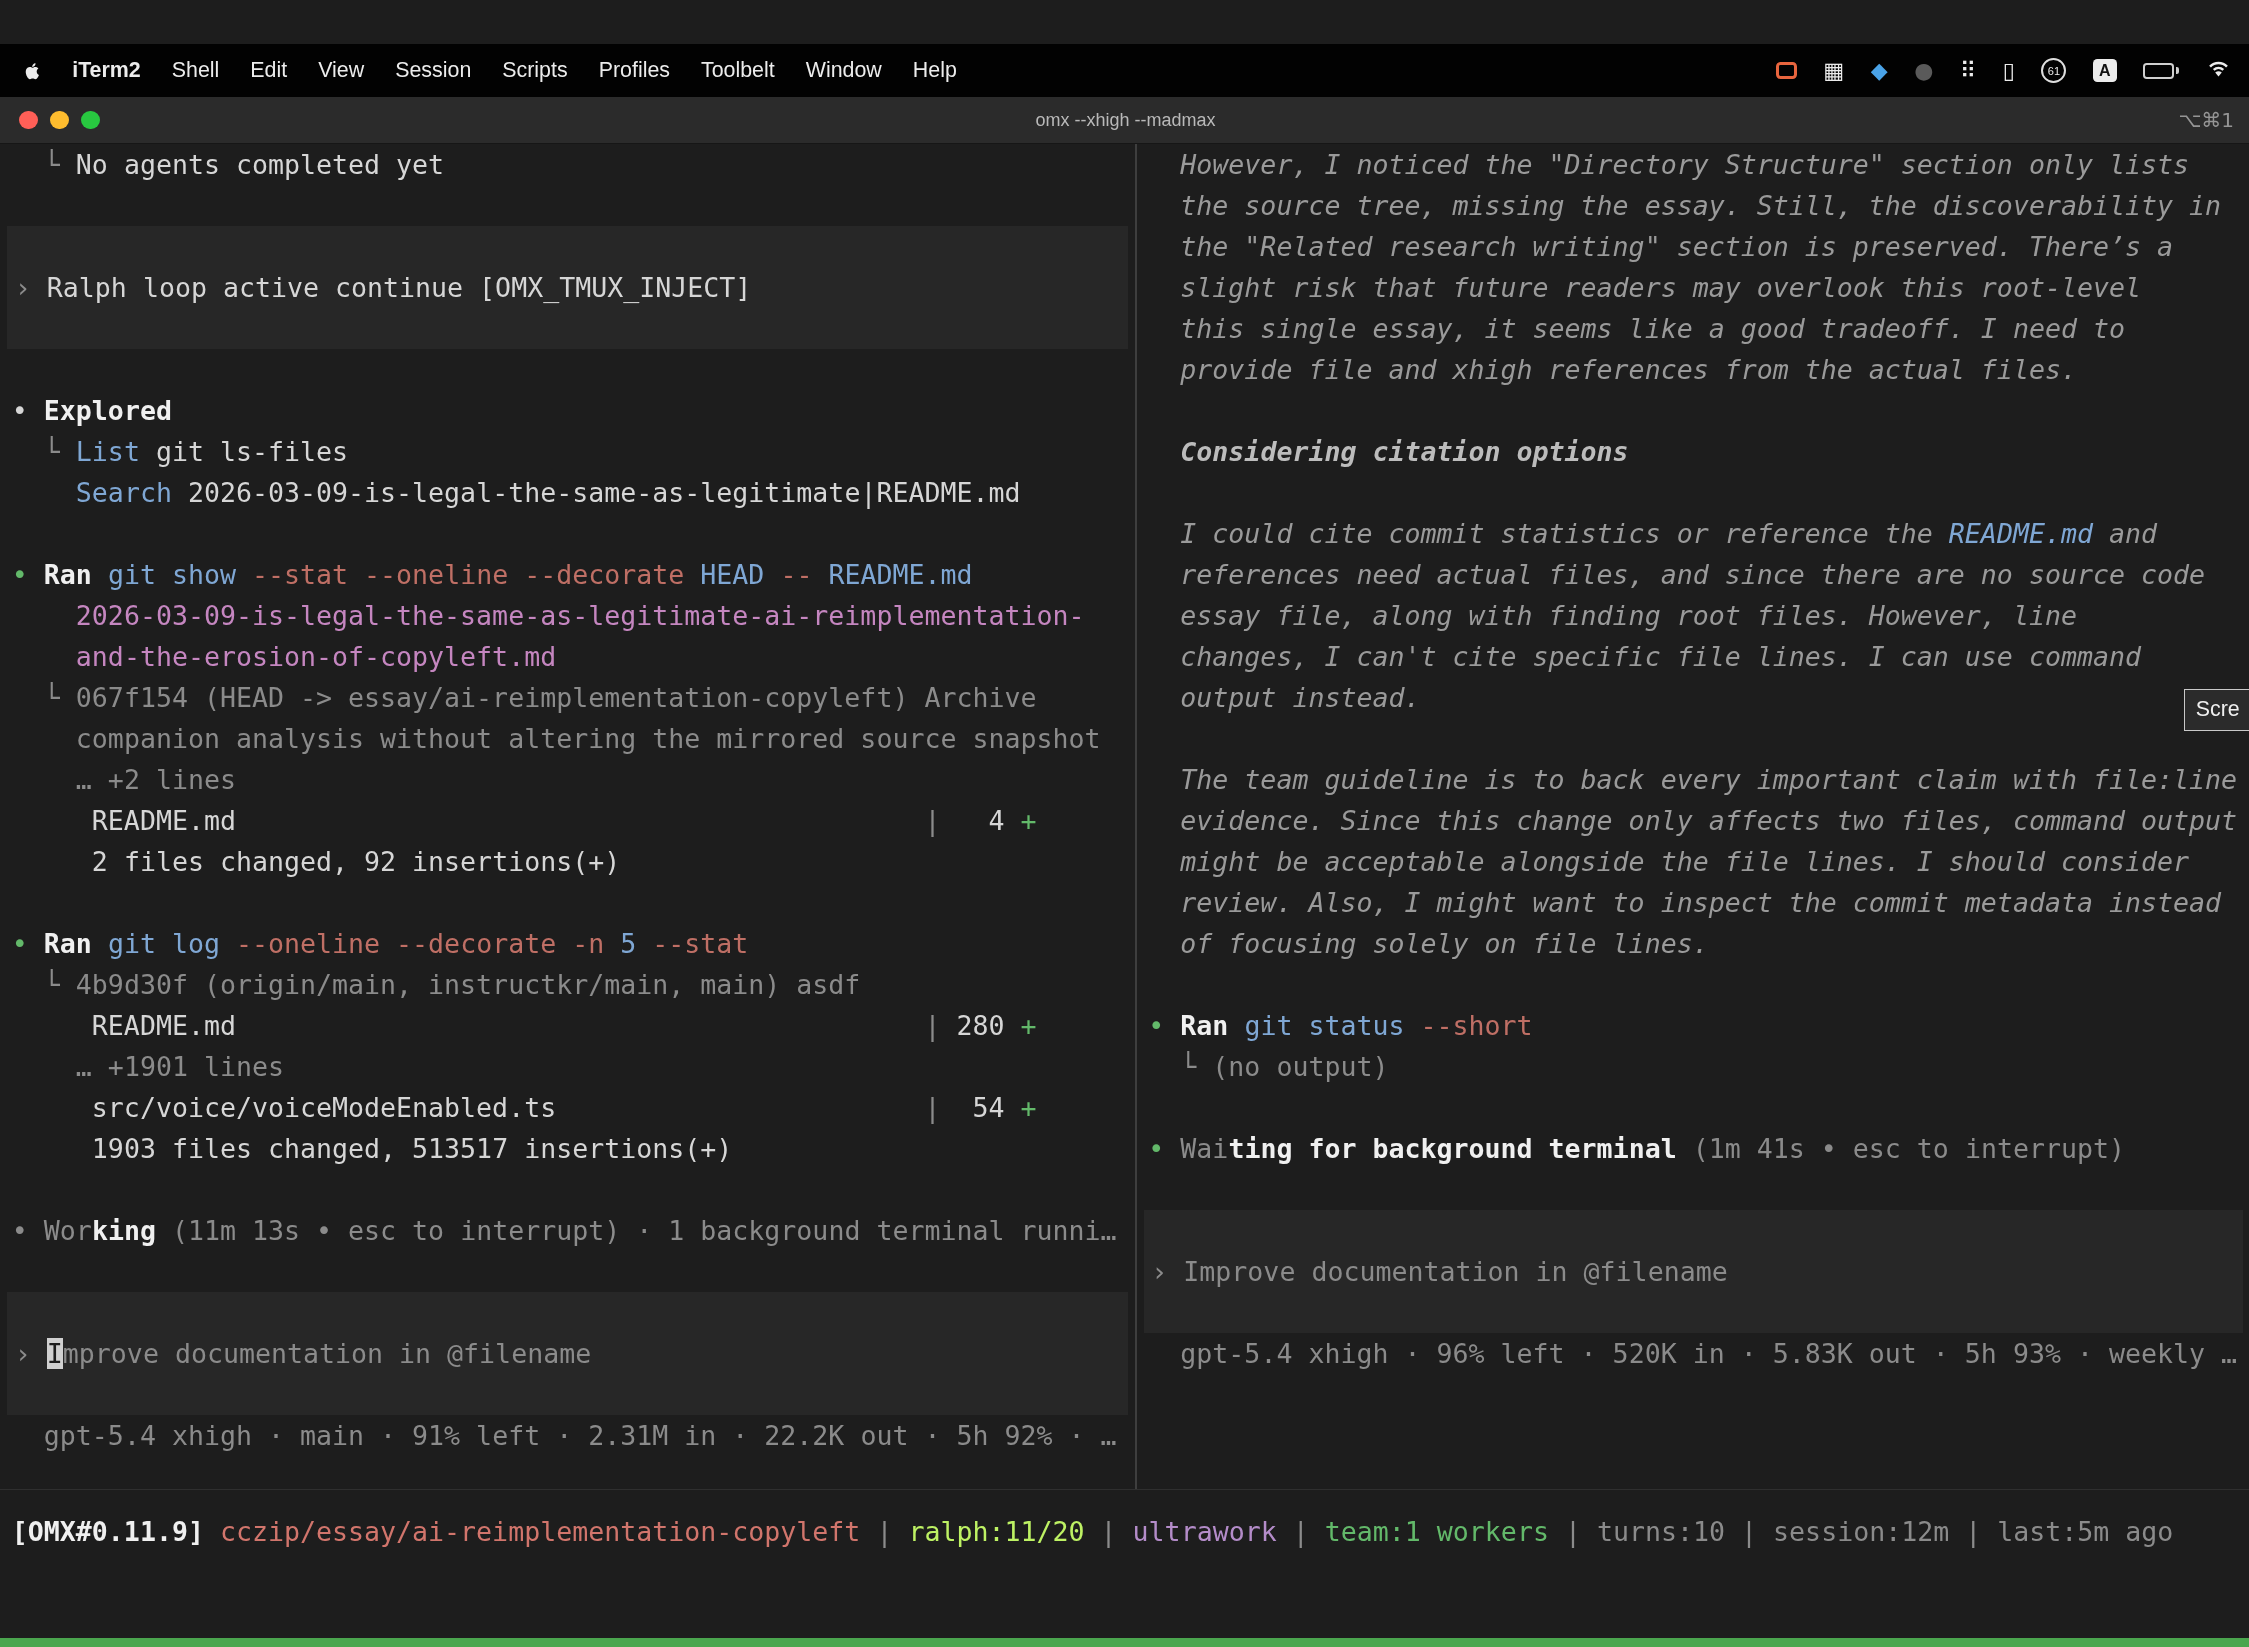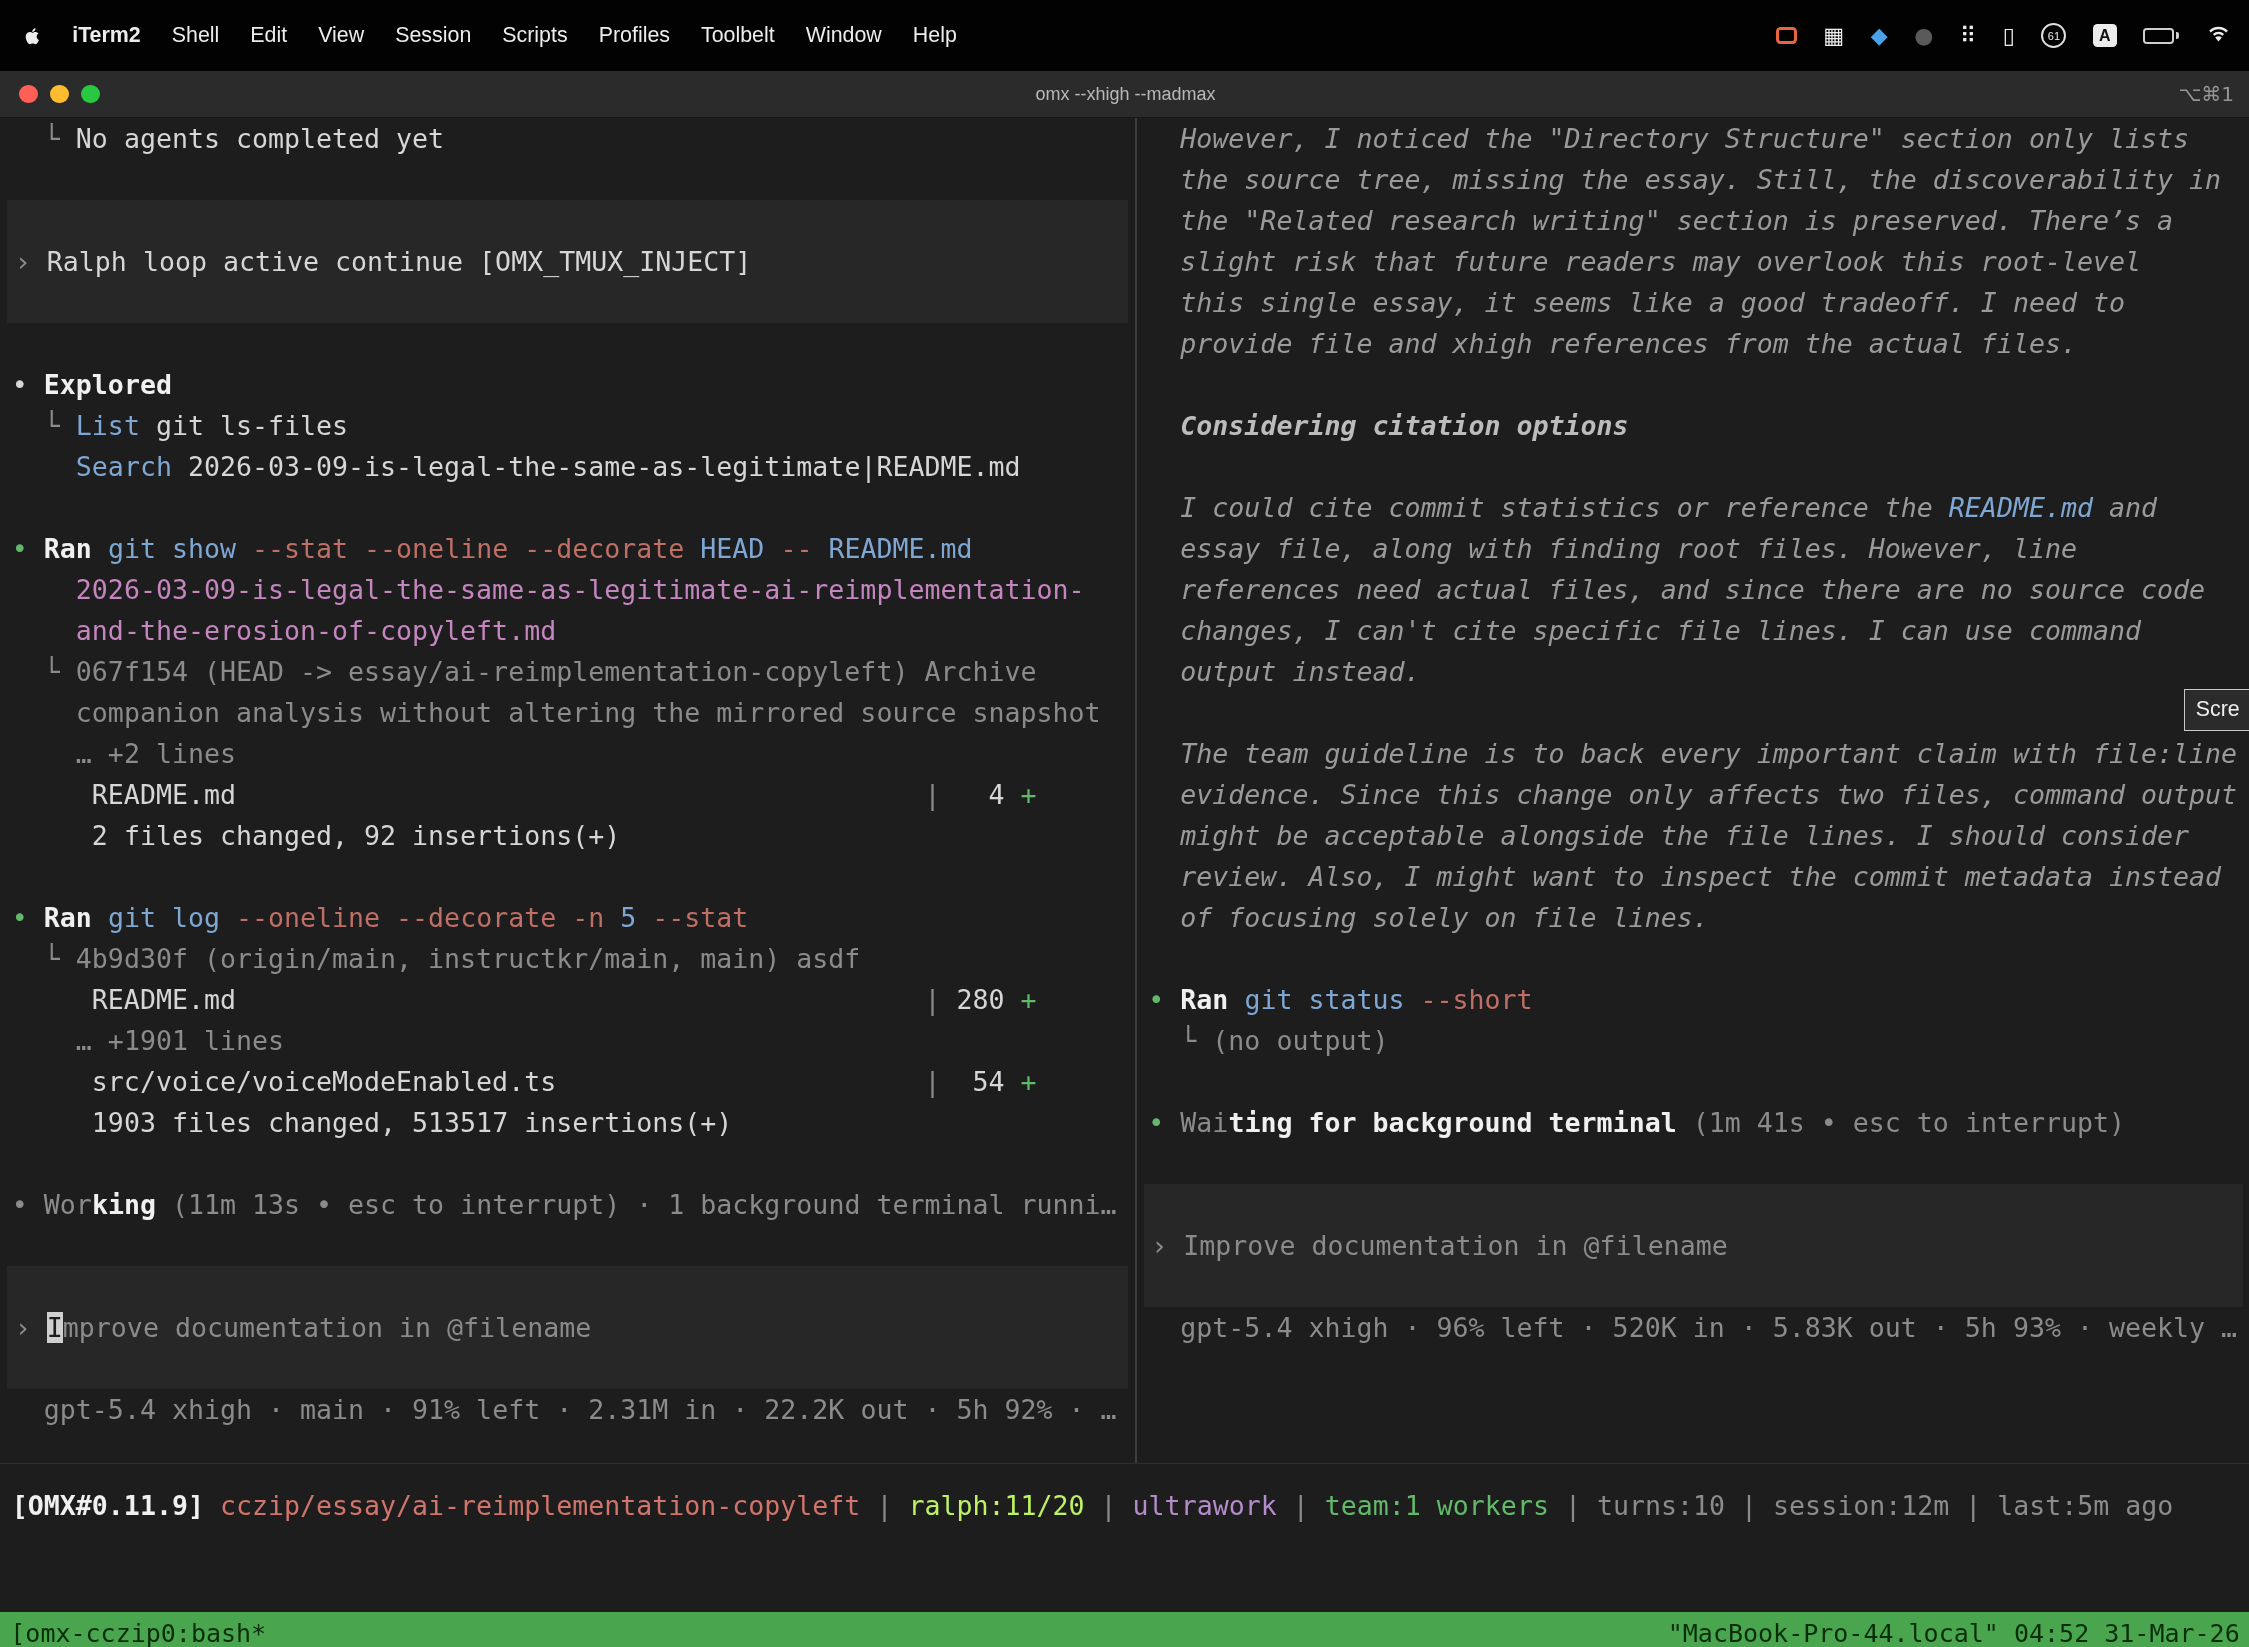--- a/index.html
+++ b/index.html
@@ -1,22 +1,22 @@
 <!DOCTYPE html>
 <html style="font-size:11.8px"><head>
 <meta charset="utf-8">
 <style>
   html,body{margin:0;padding:0;}
   body{
     width:2250px;height:1648px;overflow:hidden;background:#1d1d1d;
     font-family:"DejaVu Sans Mono",monospace;position:relative;
   }
   
-  .menubar{height:71px;background:#020202;display:flex;align-items:center;
-    padding:0 19px;color:#ececec;font-family:"Liberation Sans",sans-serif;font-size:21.4px;}
+  .menubar{height:53px;background:#020202;display:flex;align-items:center;
+    padding:0 19px;color:#ececec;font-family:"Liberation Sans",sans-serif;font-size:21.4px;margin-top:44px;}
   .apple{display:flex;align-items:center;padding:0 13.3px 0 4.4px;}
   .menu-item{padding:0 15.5px;}
   .menu-item.app{font-weight:bold;}
   .menu-right{margin-left:auto;display:flex;align-items:center;gap:26.6px;}
   .rec{width:20.7px;height:17.7px;border:3px solid #e8653e;border-radius:4.4px;box-sizing:border-box;}
   .glyph-ic{font-family:"DejaVu Sans",sans-serif;color:#ececec;font-size:22px;line-height:1;}
   .blue-ic{color:#4aa3e8;}
   .dark-ic{color:#5a5a5a;}
   .batt-circle{width:25px;height:25px;border:2.2px solid #dedede;border-radius:50%;
     display:flex;align-items:center;justify-content:center;font-size:11px;color:#ececec;box-sizing:border-box;}
@@ -160,22 +160,22 @@
       <div class="tline"><span class="s-it">  However, I noticed the "Directory Structure" section only lists</span></div>
       <div class="tline"><span class="s-it">  the source tree, missing the essay. Still, the discoverability in</span></div>
       <div class="tline"><span class="s-it">  the "Related research writing" section is preserved. There’s a</span></div>
       <div class="tline"><span class="s-it">  slight risk that future readers may overlook this root-level</span></div>
       <div class="tline"><span class="s-it">  this single essay, it seems like a good tradeoff. I need to</span></div>
       <div class="tline"><span class="s-it">  provide file and xhigh references from the actual files.</span></div>
       <div class="tline"></div>
       <div class="tline"><span class="s-it">  </span><span class="s-itb">Considering citation options</span></div>
       <div class="tline"></div>
       <div class="tline"><span class="s-it">  I could cite commit statistics or reference the </span><span class="s-itblue">README.md</span><span class="s-it"> and</span></div>
+      <div class="tline"><span class="s-it">  references need actual files, and since there are no source code</span></div>
       <div class="tline"><span class="s-it">  essay file, along with finding root files. However, line</span></div>
-      <div class="tline"><span class="s-it">  references need actual files, and since there are no source code</span></div>
       <div class="tline"><span class="s-it">  changes, I can't cite specific file lines. I can use command</span></div>
       <div class="tline"><span class="s-it">  output instead.</span></div>
       <div class="tline"></div>
       <div class="tline"><span class="s-it">  The team guideline is to back every important claim with file:line</span></div>
       <div class="tline"><span class="s-it">  evidence. Since this change only affects two files, command output</span></div>
       <div class="tline"><span class="s-it">  might be acceptable alongside the file lines. I should consider</span></div>
       <div class="tline"><span class="s-it">  review. Also, I might want to inspect the commit metadata instead</span></div>
       <div class="tline"><span class="s-it">  of focusing solely on file lines.</span></div>
       <div class="tline"></div>
       <div class="tline"><span class="s-grn">• </span><span class="s-bold">Ran</span><span class="s-fg"> </span><span class="s-blue">git status</span><span class="s-fg"> </span><span class="s-red">--short</span></div>

